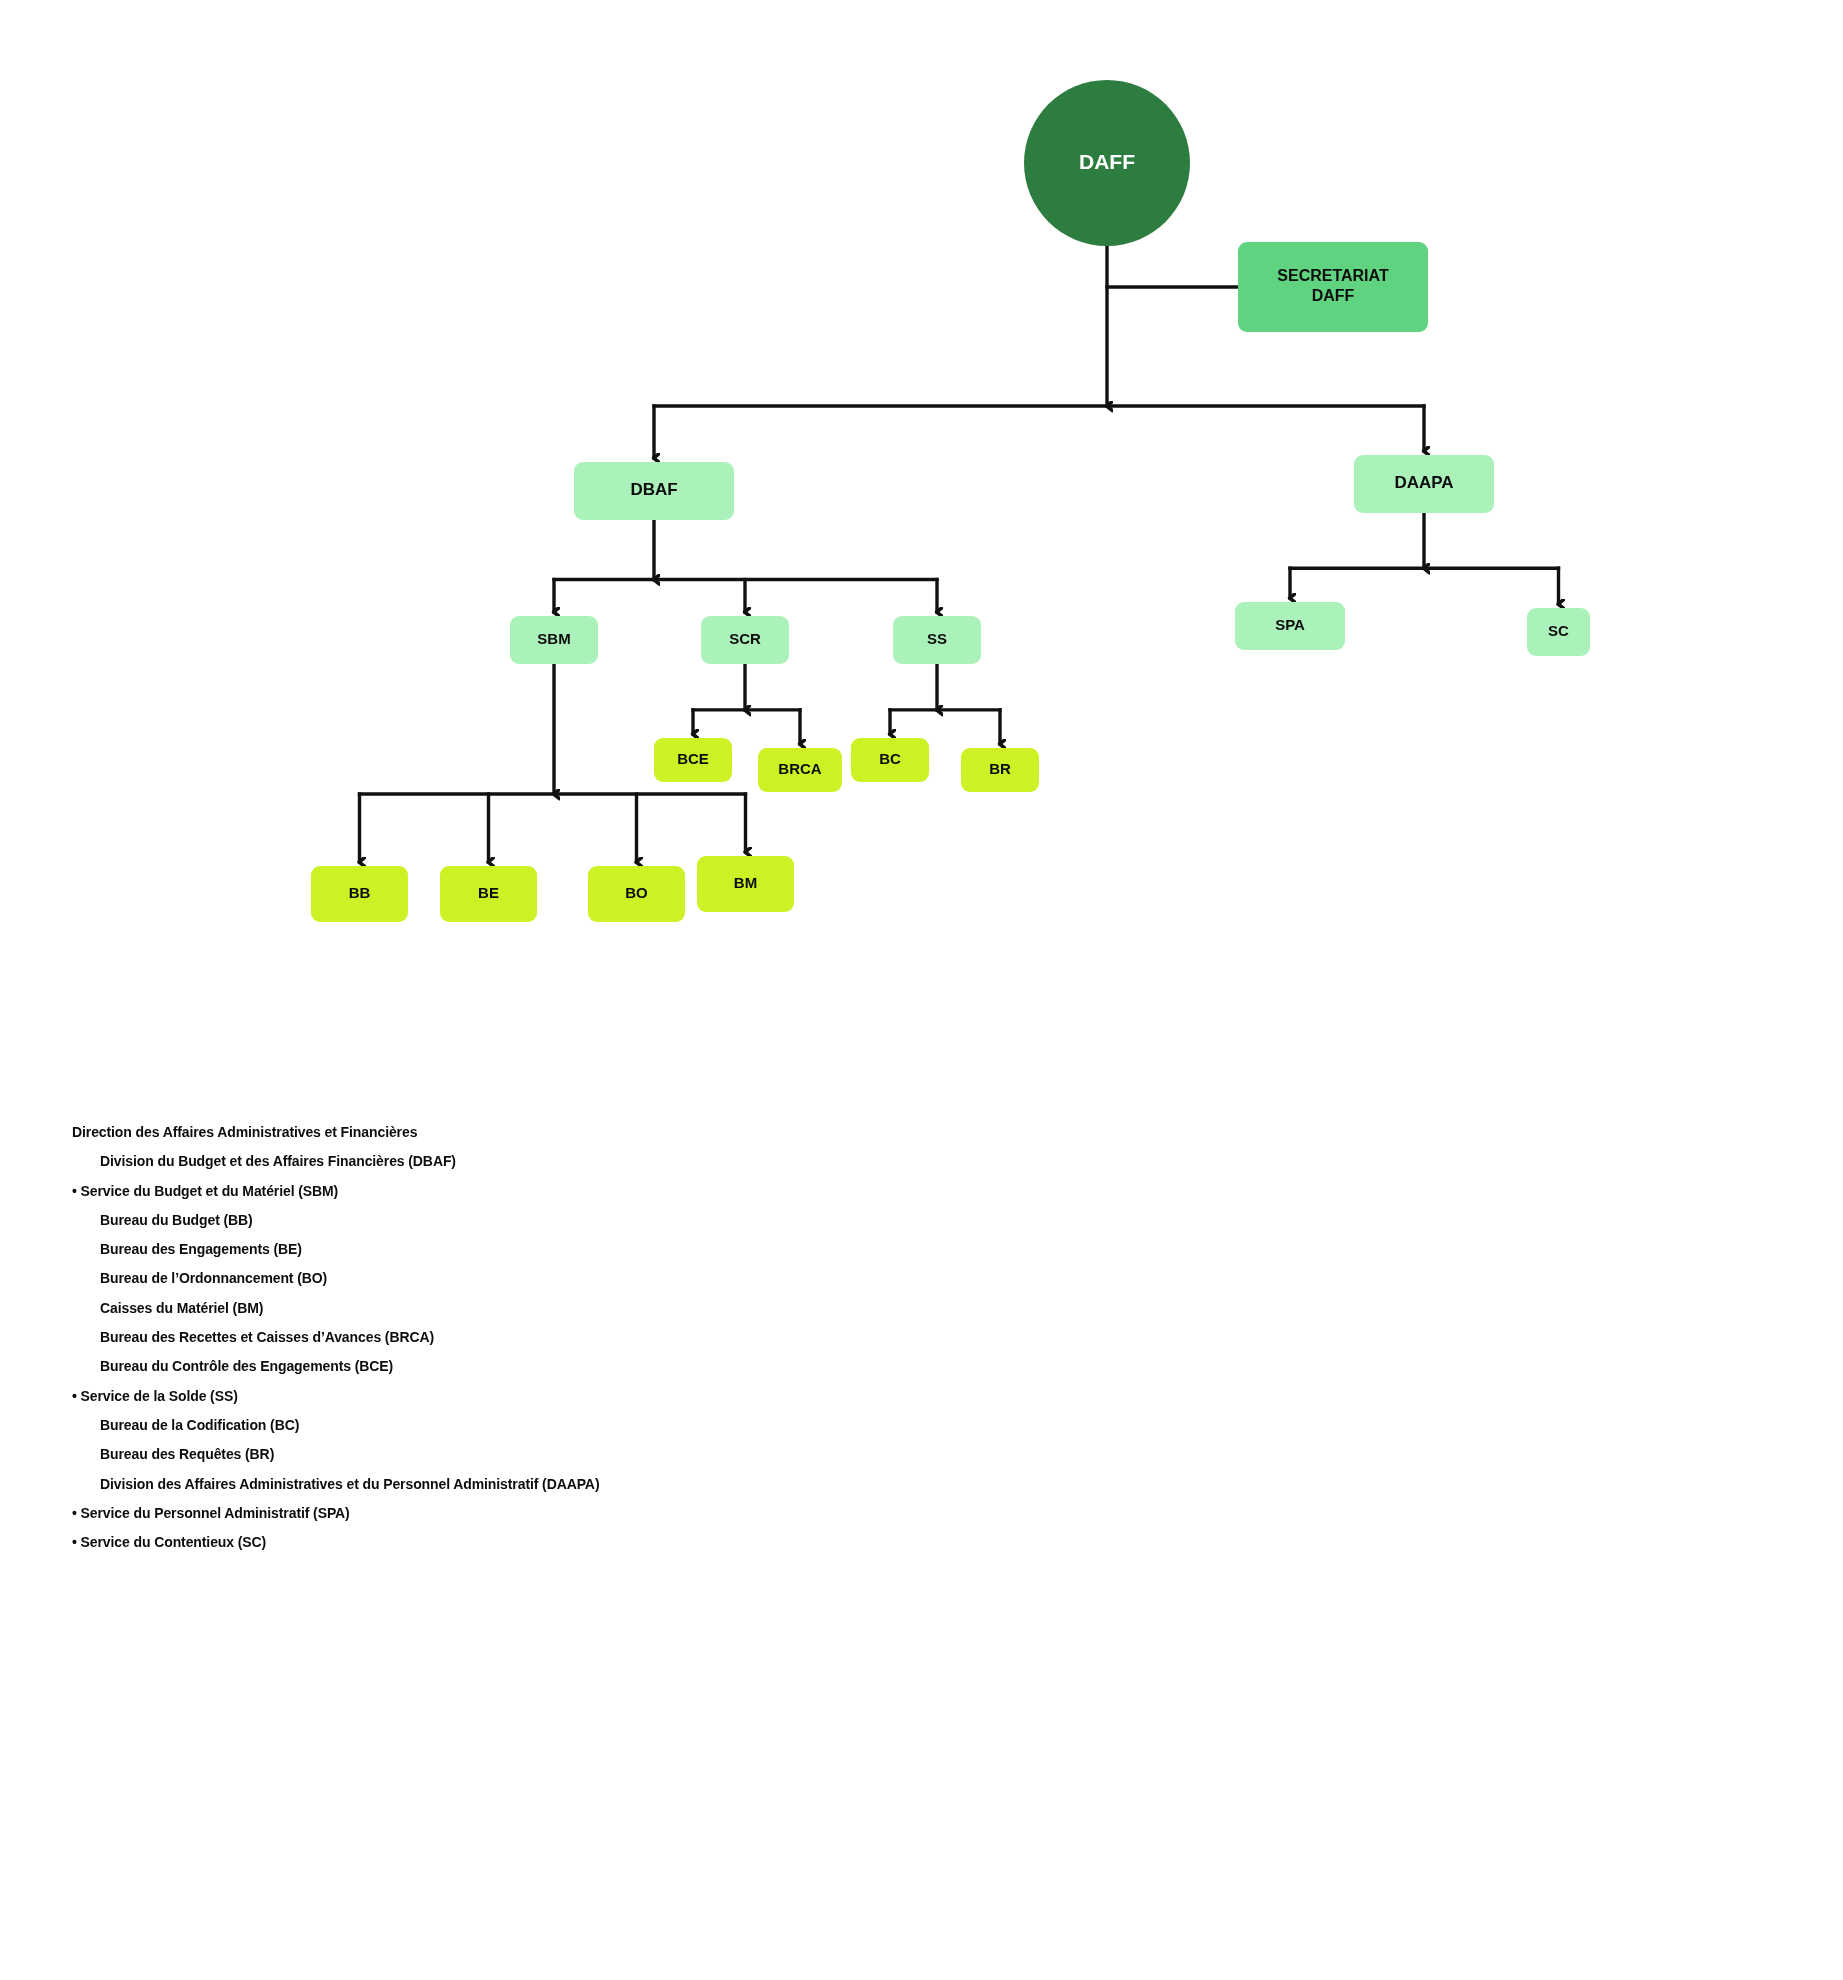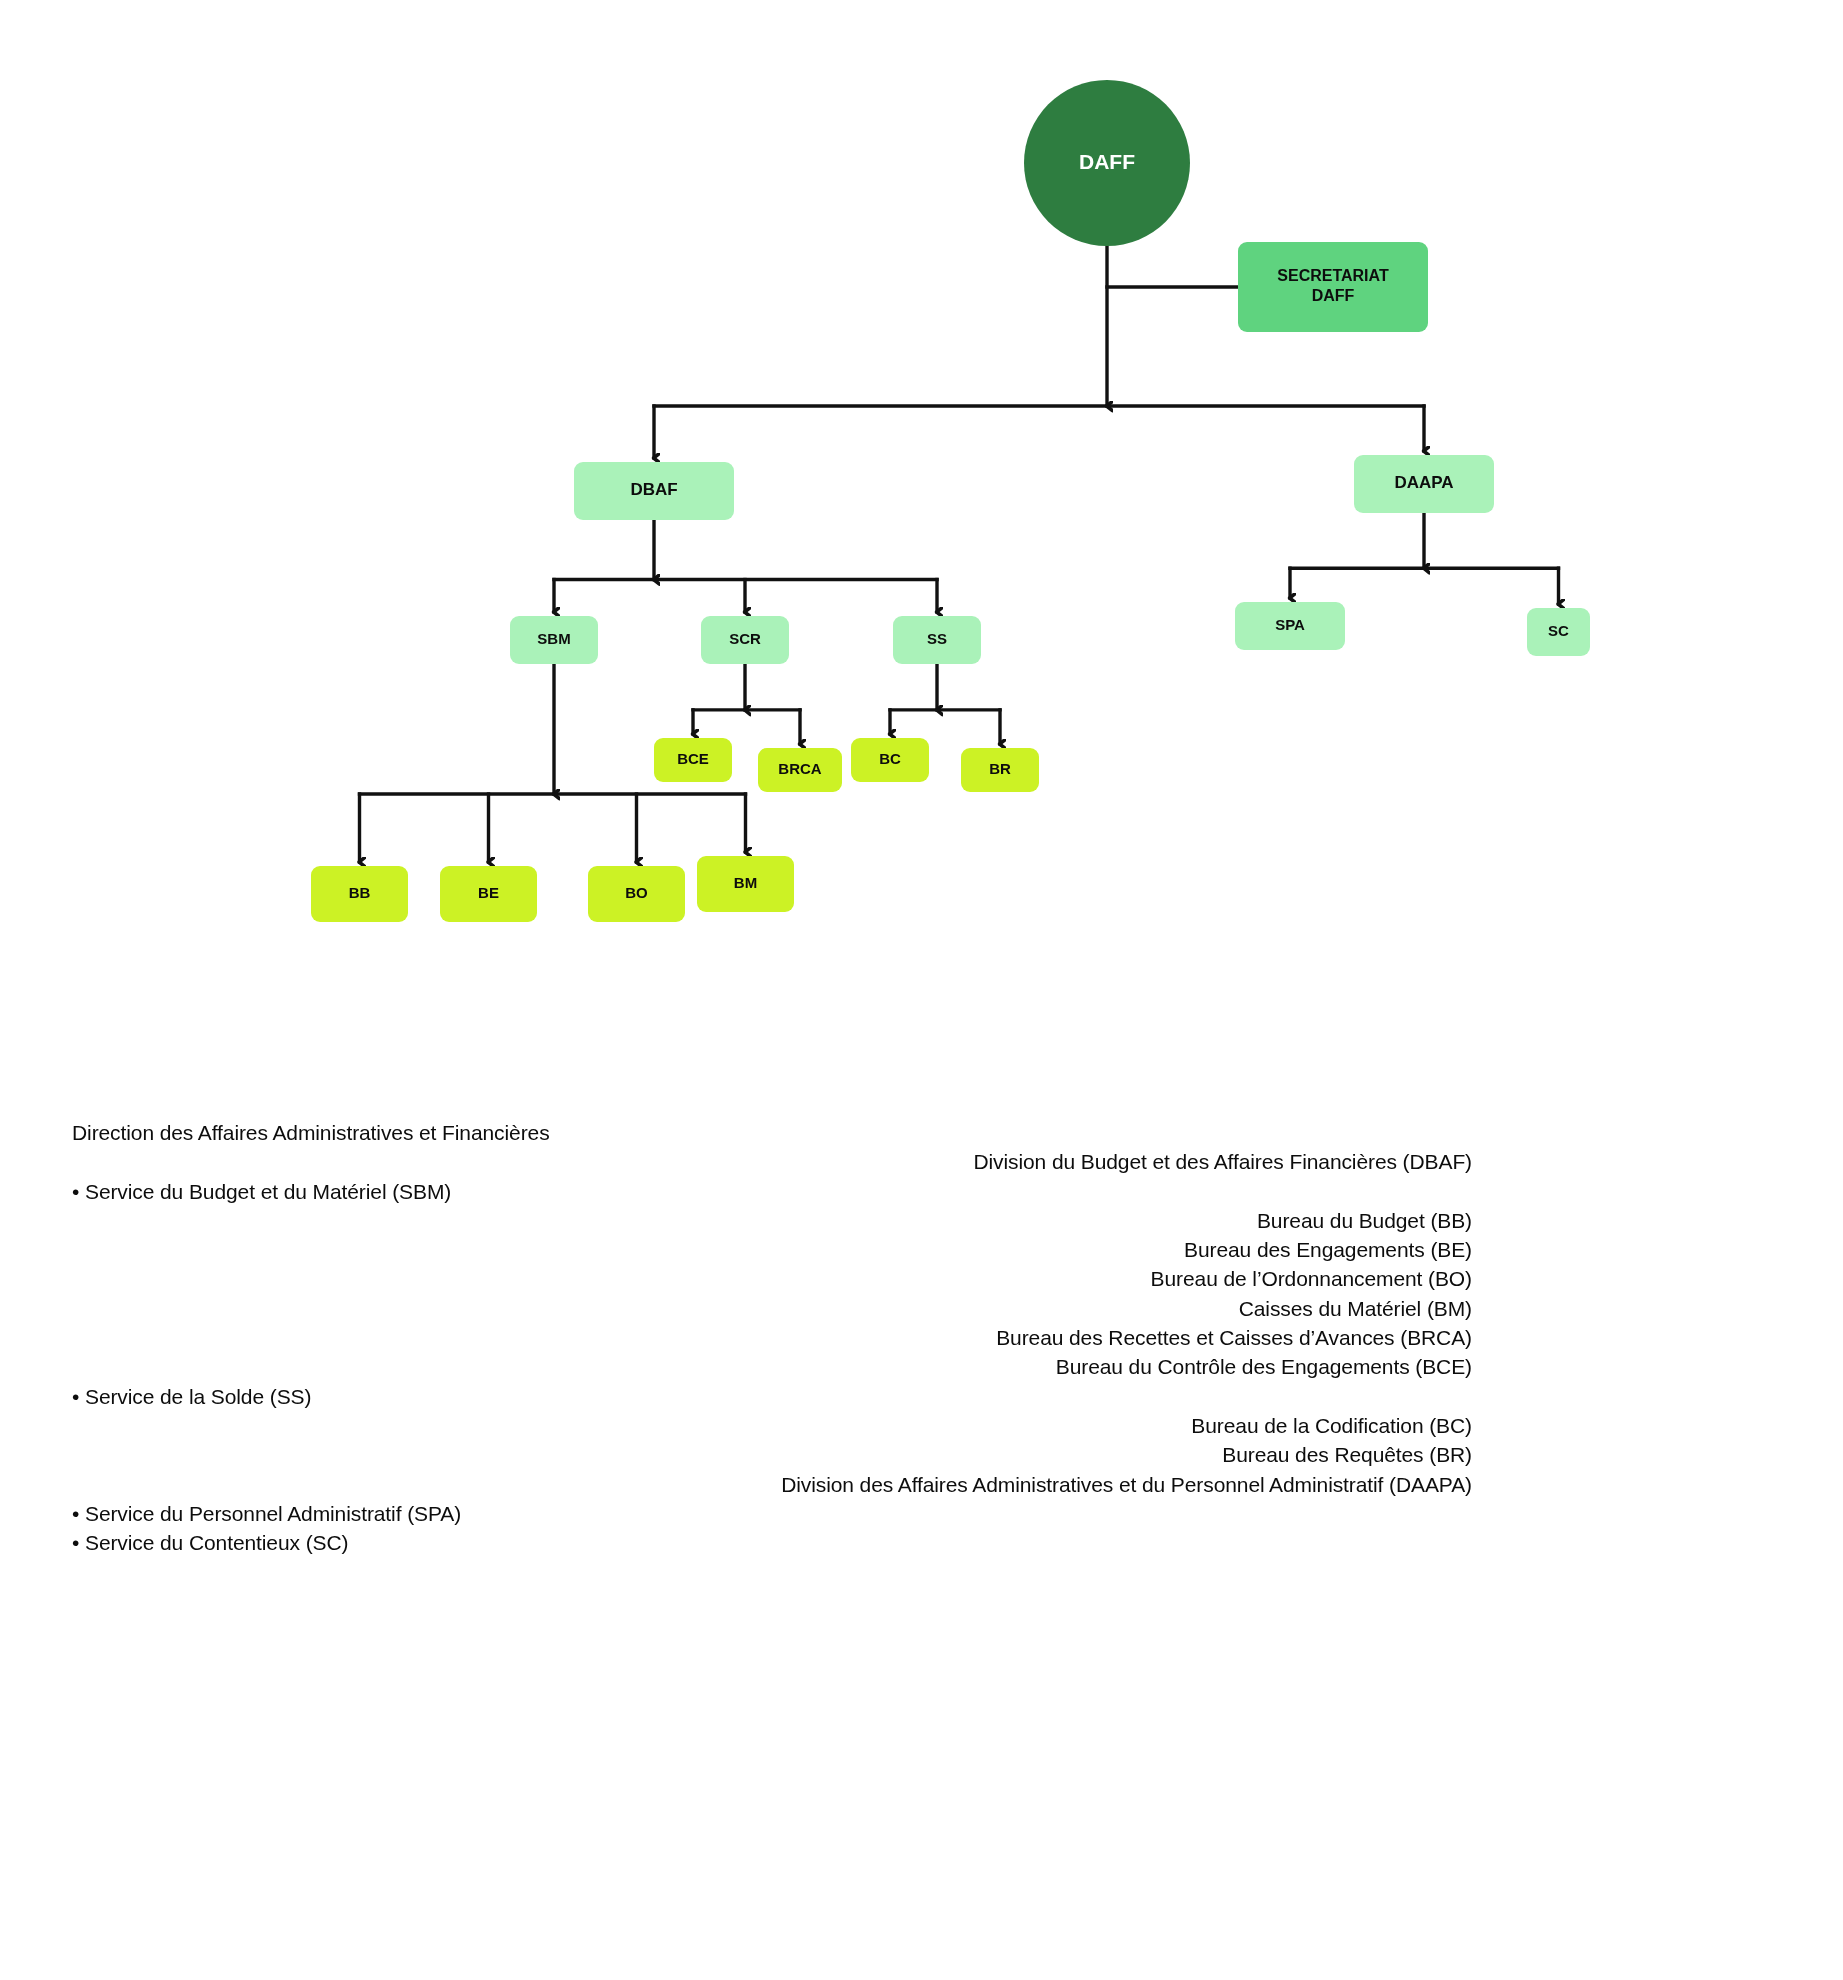--- a/index.html
+++ b/index.html
@@ -33,29 +33,29 @@
     dominant-baseline: middle;
   }
   .legend {
     position: absolute;
     left: 72px;
     top: 1118px;
     width: 1400px;
   }
   .legend-line {
     font-family: "Liberation Sans", sans-serif;
-    font-weight: normal;
-    font-size: 21px;
+    font-weight: bold;
+    font-size: 14px;
     line-height: 29.3px;
     color: #0d0d0d;
     white-space: pre;
     letter-spacing: -0.1px;
   }
   .lvl-0 { padding-left: 0px; }
-  .lvl-1 { padding-left: 28px; text-align: right; }
+  .lvl-1 { padding-left: 28px; }
 </style>
 </head>
 <body>
 
 <div id="chart-area">
   <svg id="chart-svg" viewBox="0 0 1843 1080">
     <defs>
       <marker id="arrowhead" markerWidth="14" markerHeight="14" refX="5.2" refY="6" orient="auto" markerUnits="userSpaceOnUse">
         <path d="M 0.6 0.6 L 5.2 6.4 L 9.8 0.6" fill="none" stroke="#111111" stroke-width="3.6" stroke-linecap="round" stroke-linejoin="round"></path>
       </marker>

